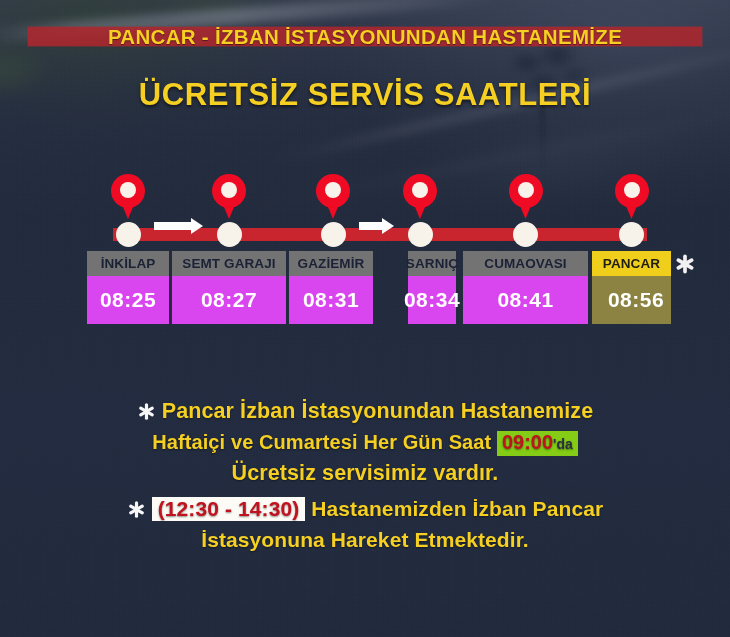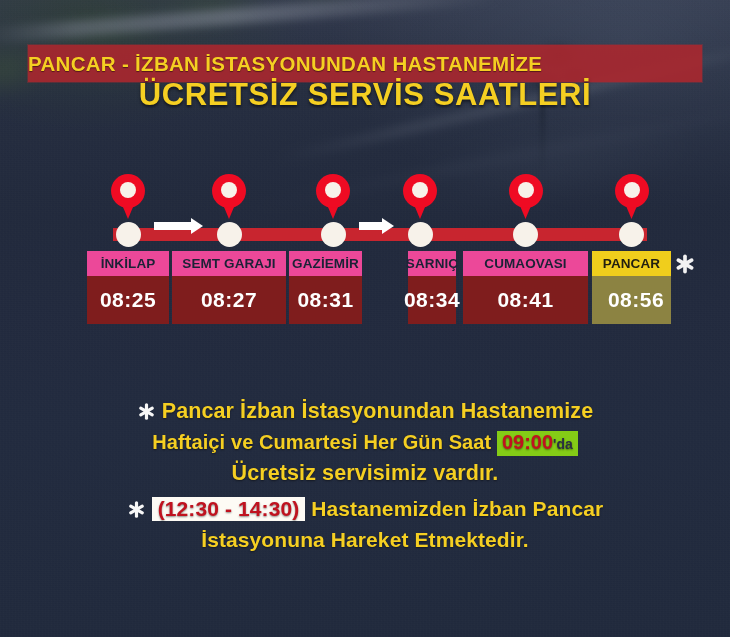--- a/index.html
+++ b/index.html
@@ -90,25 +90,24 @@
   .bg-noise {
     position:absolute; inset:0; opacity:.16;
     background-image:
       repeating-linear-gradient(0deg,   rgba(255,255,255,.05) 0 1px, rgba(0,0,0,0) 1px 2px),
       repeating-linear-gradient(90deg,  rgba(255,255,255,.04) 0 1px, rgba(0,0,0,0) 1px 3px),
       repeating-linear-gradient(47deg,  rgba(0,0,0,.06) 0 1px, rgba(0,0,0,0) 1px 3px);
   }
 
   
   .banner {
-    position:absolute; left:28px; top:27px; width:674px; height:37px;
+    position:absolute; left:28px; top:27px; width:674px; height:19px;
     background:rgba(173,39,46,.88);
-    display:flex; align-items:center; 
+    display:flex; align-items:center; justify-content:center;
     box-shadow:0 0 0 1px rgba(173,39,46,.35);
-    margin-top:18px;
   }
   .banner-text {
     color:#f5cf22;
     font-size:20.5px;
     font-weight:bold;
     letter-spacing:.3px;
     white-space:nowrap;
     text-shadow:0 1px 1px rgba(0,0,0,.45);
   }
   .subtitle {
@@ -157,31 +156,31 @@
     position:absolute; right:0; top:0; width:12px; height:16px;
     background:#ffffff;
     clip-path:polygon(0% 0%, 100% 50%, 0% 100%);
   }
 
   
   #cards { position:absolute; left:0; top:251px; width:730px; height:73px; }
   .card { position:absolute; top:0; }
   .card-head {
     height:25px;
-    background:#ec4899;
+    background:#737373;
     display:flex; align-items:center; justify-content:center;
     color:#1b2236;
     font-size:13.5px;
     font-weight:bold;
     letter-spacing:.1px;
     white-space:nowrap;
   }
   .card-time {
     height:48px;
-    background:#7f1d1d;
+    background:#d946ef;
     display:flex; align-items:center; justify-content:center;
     color:#ffffff;
     font-size:21px;
     font-weight:bold;
     letter-spacing:.5px;
   }
   .card.accent .card-head { background:#f0ce1c; color:#221f10; }
   .card.accent .card-time { background:#8c8342;padding-left:9px; }
   .asterisk-badge {
     position:absolute; left:674px; top:253px;
@@ -305,21 +304,21 @@
 
   <div id="cards">
       <div class="card" style="left: 87px; width: 82px;">
         <div class="card-head">İNKİLAP</div>
         <div class="card-time">08:25</div>
       </div>
       <div class="card" style="left: 172px; width: 114px;">
         <div class="card-head">SEMT GARAJI</div>
         <div class="card-time">08:27</div>
       </div>
-      <div class="card" style="left: 289px; width: 73px;">
+      <div class="card" style="left: 289px; width: 84px;">
         <div class="card-head">GAZİEMİR</div>
         <div class="card-time">08:31</div>
       </div>
       <div class="card" style="left: 380px; width: 76px; padding-left: 28px;">
         <div class="card-head">SARNIÇ</div>
         <div class="card-time">08:34</div>
       </div>
       <div class="card" style="left: 463px; width: 125px;">
         <div class="card-head">CUMAOVASI</div>
         <div class="card-time">08:41</div>

